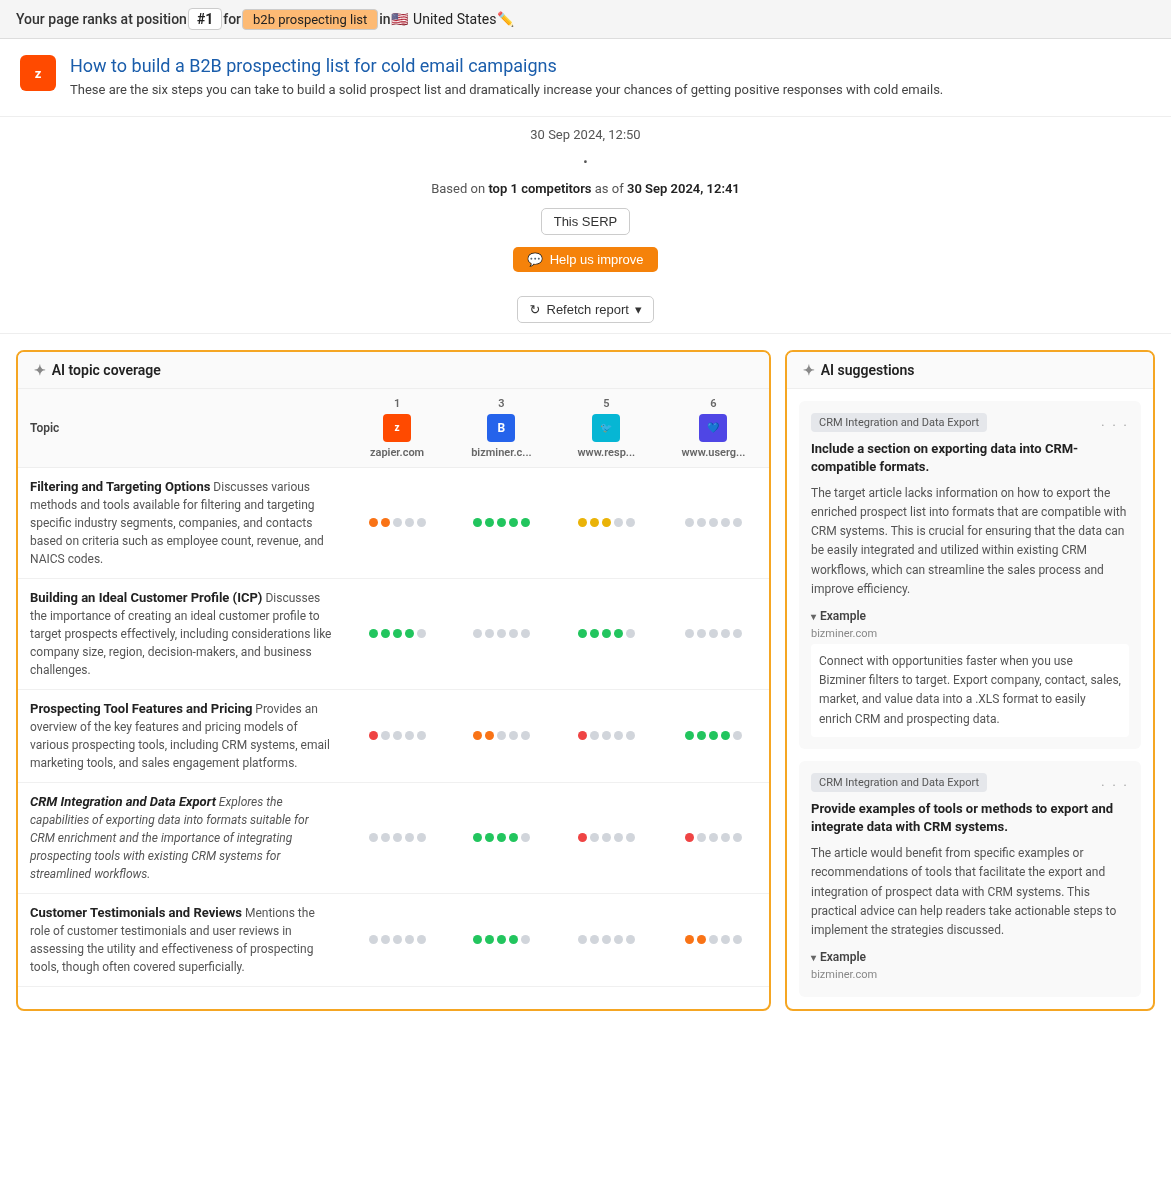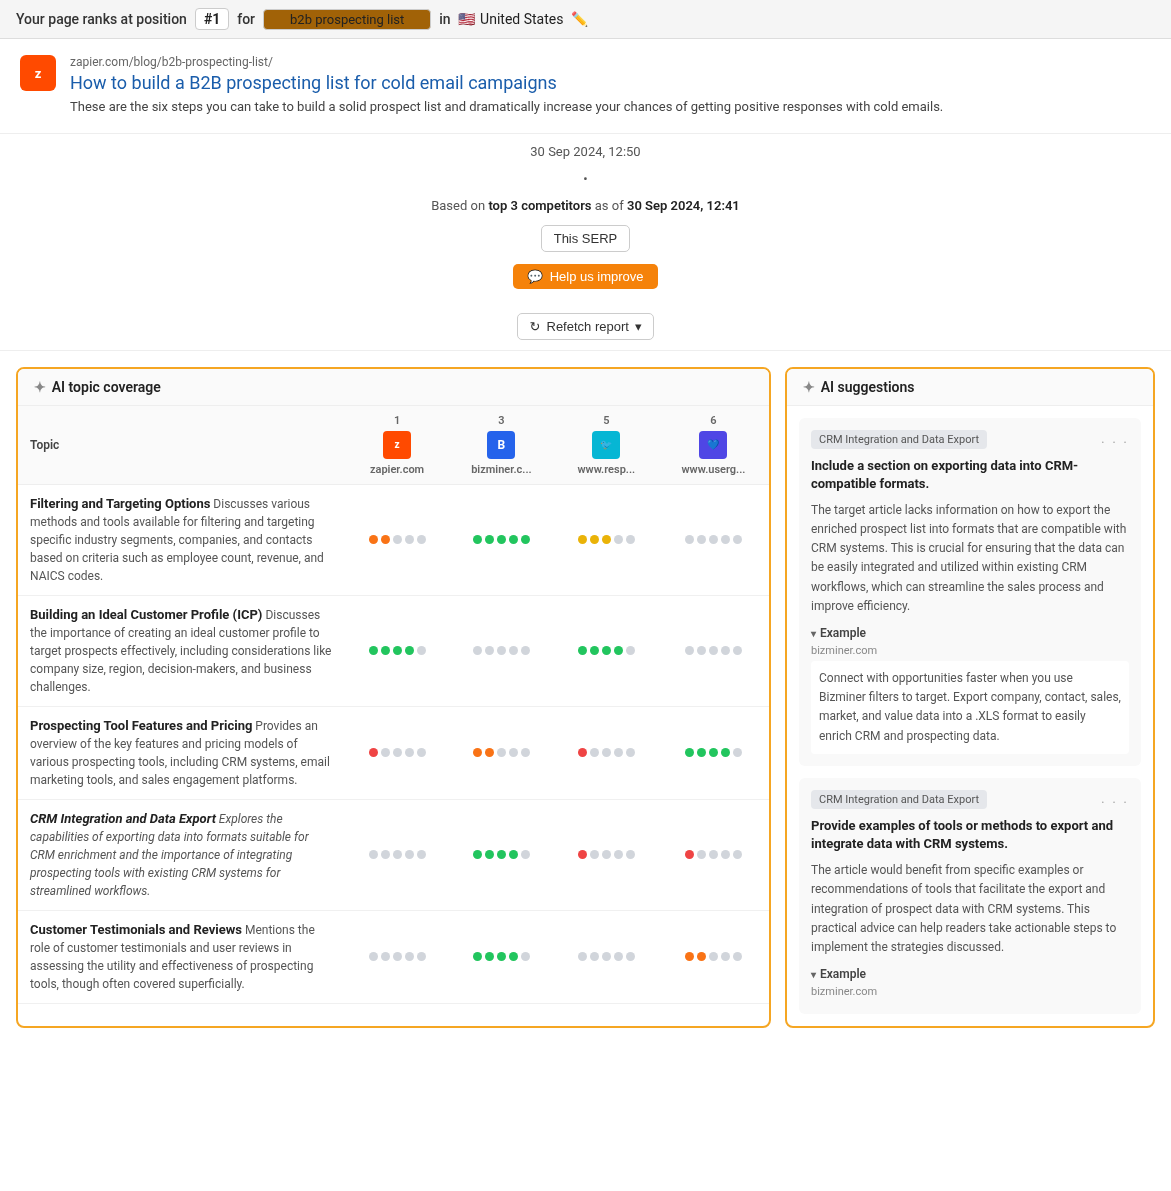--- a/index.html
+++ b/index.html
@@ -11,38 +11,38 @@
       width: 1171px;
     }
 
     
     .top-bar {
       background: #f5f5f5;
       border-bottom: 1px solid #ddd;
       padding: 8px 16px;
       display: flex;
       align-items: center;
-      gap: 8px;
+      gap: 1px;
       font-size: 14px;
       flex-wrap: wrap;
     }
     .top-bar-text { color: #333; font-weight: 500; }
     .rank-badge {
       background: #fff;
       border: 1px solid #ccc;
       border-radius: 4px;
       padding: 2px 8px;
       font-weight: 700;
       font-size: 14px;
     }
     .keyword-badge {
-      background: #a16207;
+      background: #fdba74;
       border: 1px solid #ccc;
       border-radius: 4px;
-      padding: 2px 26px;
+      padding: 2px 10px;
       font-size: 13px;
     }
     .country-badge {
       display: flex;
       align-items: center;
       gap: 4px;
       font-size: 14px;
     }
     .edit-icon { color: #999; cursor: pointer; font-size: 14px; }
 
@@ -297,32 +297,31 @@
     <span>United States</span>
   </span>
   <span class="edit-icon">✏️</span>
 </div>
 
 <div class="page-preview">
   <div class="site-logo fav-zapier">
     <span>z</span>
   </div>
   <div class="page-preview-content">
-    <div class="page-url">zapier.com/blog/b2b-prospecting-list/</div>
     <div class="page-title">How to build a B2B prospecting list for cold email campaigns</div>
     <div class="page-description">These are the six steps you can take to build a solid prospect list and dramatically increase your chances of getting positive responses with cold emails.</div>
   </div>
 </div>
 
 <div class="meta-bar">
   <span class="meta-bar-text">30 Sep 2024, 12:50</span>
   <span>•</span>
   <span class="meta-bar-text">
     <span>Based on</span>
-    <strong>top 3 competitors</strong>
+    <strong>top 1 competitors</strong>
     <span>as of</span>
     <strong>30 Sep 2024, 12:41</strong>
   </span>
   <button class="btn">This SERP</button>
   <button class="btn-orange">
     <span>💬</span>
     <span>Help us improve</span>
   </button>
   <div class="meta-spacer"></div>
   <button class="btn-gray">

